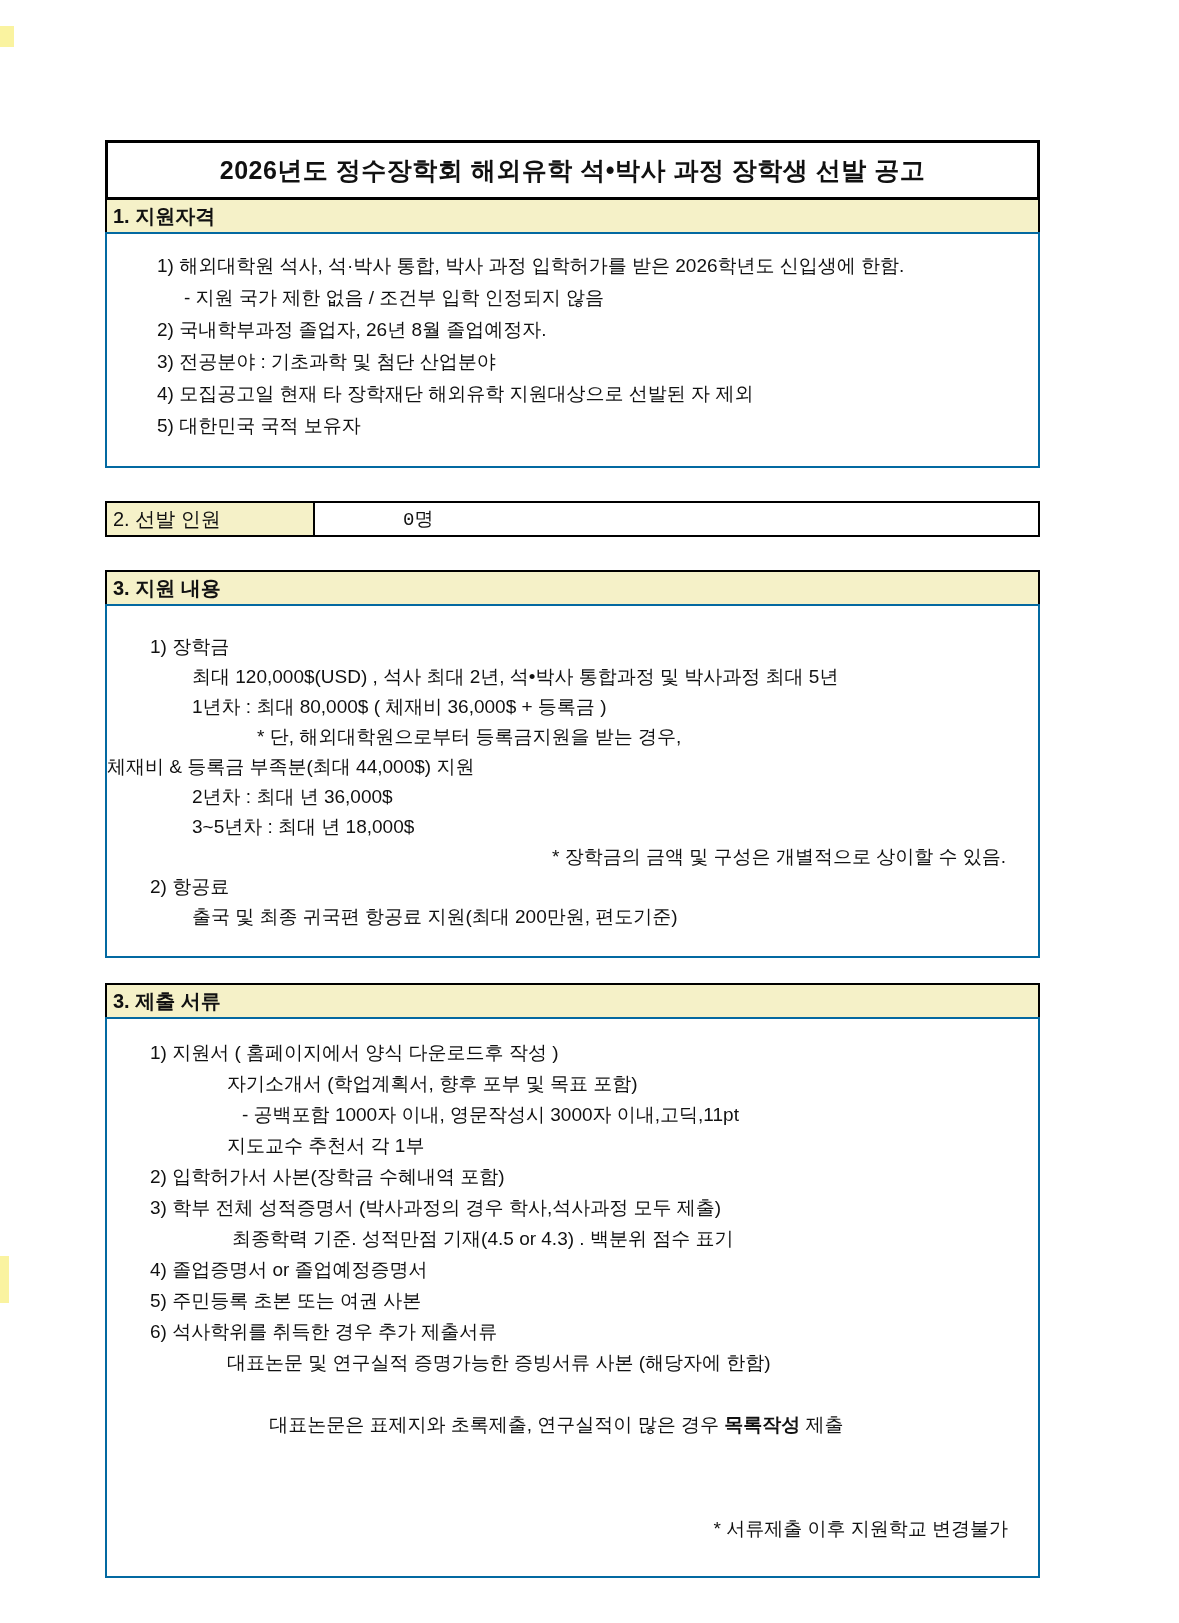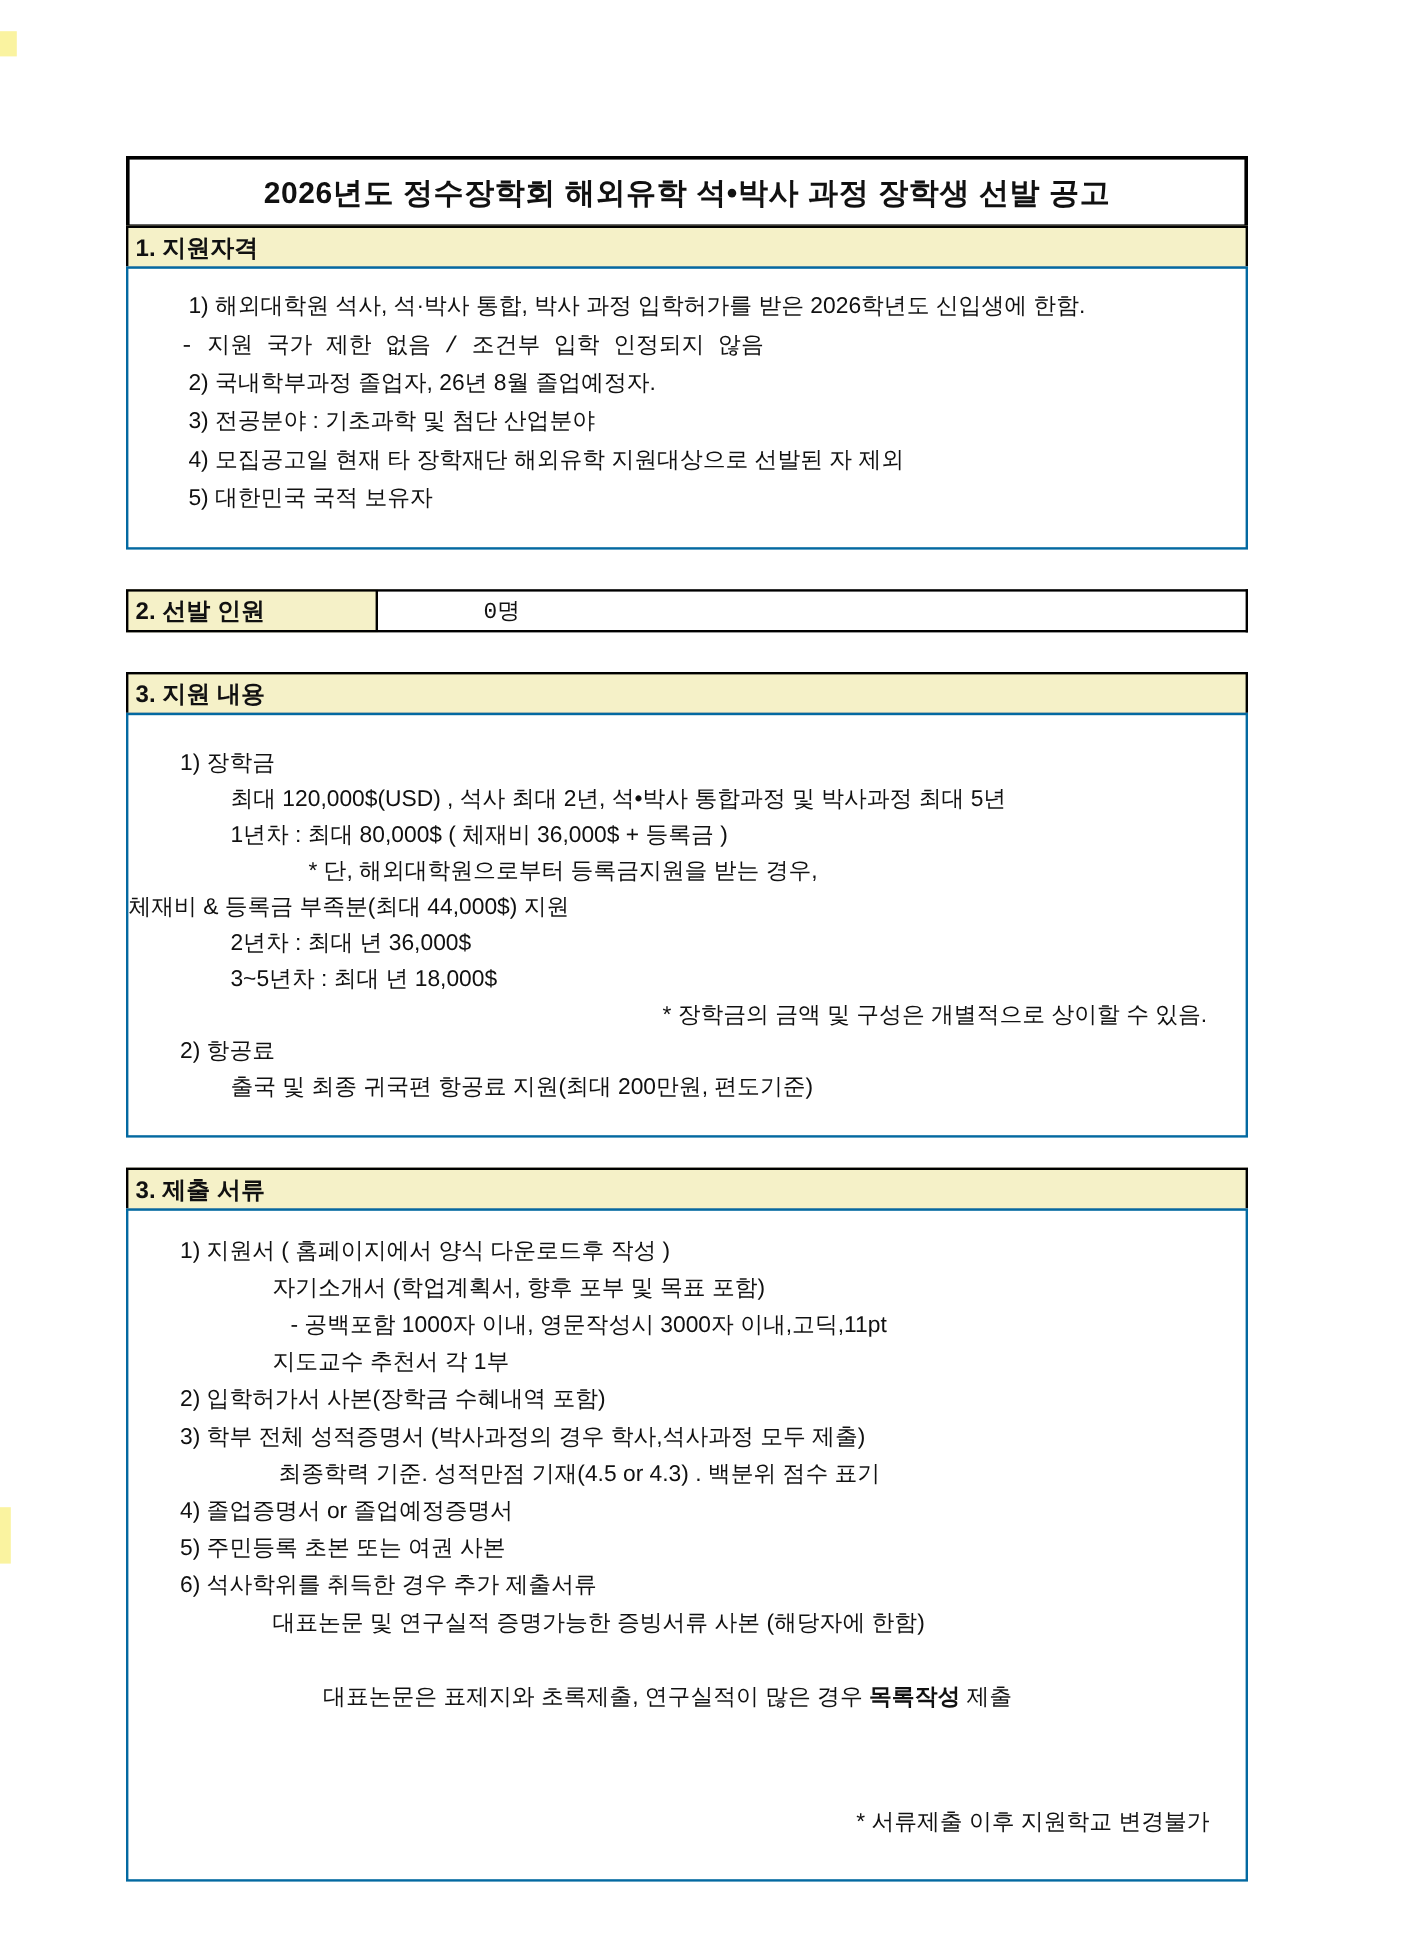--- a/index.html
+++ b/index.html
@@ -27,21 +27,21 @@
   }
   .edge-marker-mid {
     position: absolute;
     left: 0; top: 1256px;
     width: 9px; height: 47px;
     background: #faf3a0;
   }
   .doc {
     position: absolute;
     left: 105px;
-    top: 130px;
+    top: 140px;
     width: 935px;
   }
   .box {
     border: 2px solid #0369a1;
     background: #ffffff;
     box-sizing: border-box;
   }
   .title-box {
     border: 3px solid #000000;
     box-sizing: border-box;
@@ -69,37 +69,37 @@
     margin-top: -2px;
     font-size: 19px;
   }
   .line {
     white-space: pre;
   }
   .bold { font-weight: 400; }
   
   .content-1 { padding: 16px 0 24px 0; line-height: 32px; }
   .ind-e  { padding-left: 50px; }
-  .ind-e2 { padding-left: 43px; font-family: Liberation Mono, monospace; }
+  .ind-e2 { padding-left: 77px; }
   
   .row-2 {
     display: flex;
     margin-top: 33px;
   }
   .row-2 .sec-header-cell {
     border: 2px solid #000000;
     box-sizing: border-box;
     background: #f5f1c8;
     width: 210px;
     height: 36px;
     display: flex;
     align-items: center;
     padding-left: 6px;
     font-size: 20px;
-    font-weight: 700;
+    font-weight: 400;
   }
   .row-2 .value-cell {
     border: 2px solid #000000;
     border-left: none;
     box-sizing: border-box;
     background: #ffffff;
     flex: 1;
     height: 36px;
     display: flex;
     align-items: center;

